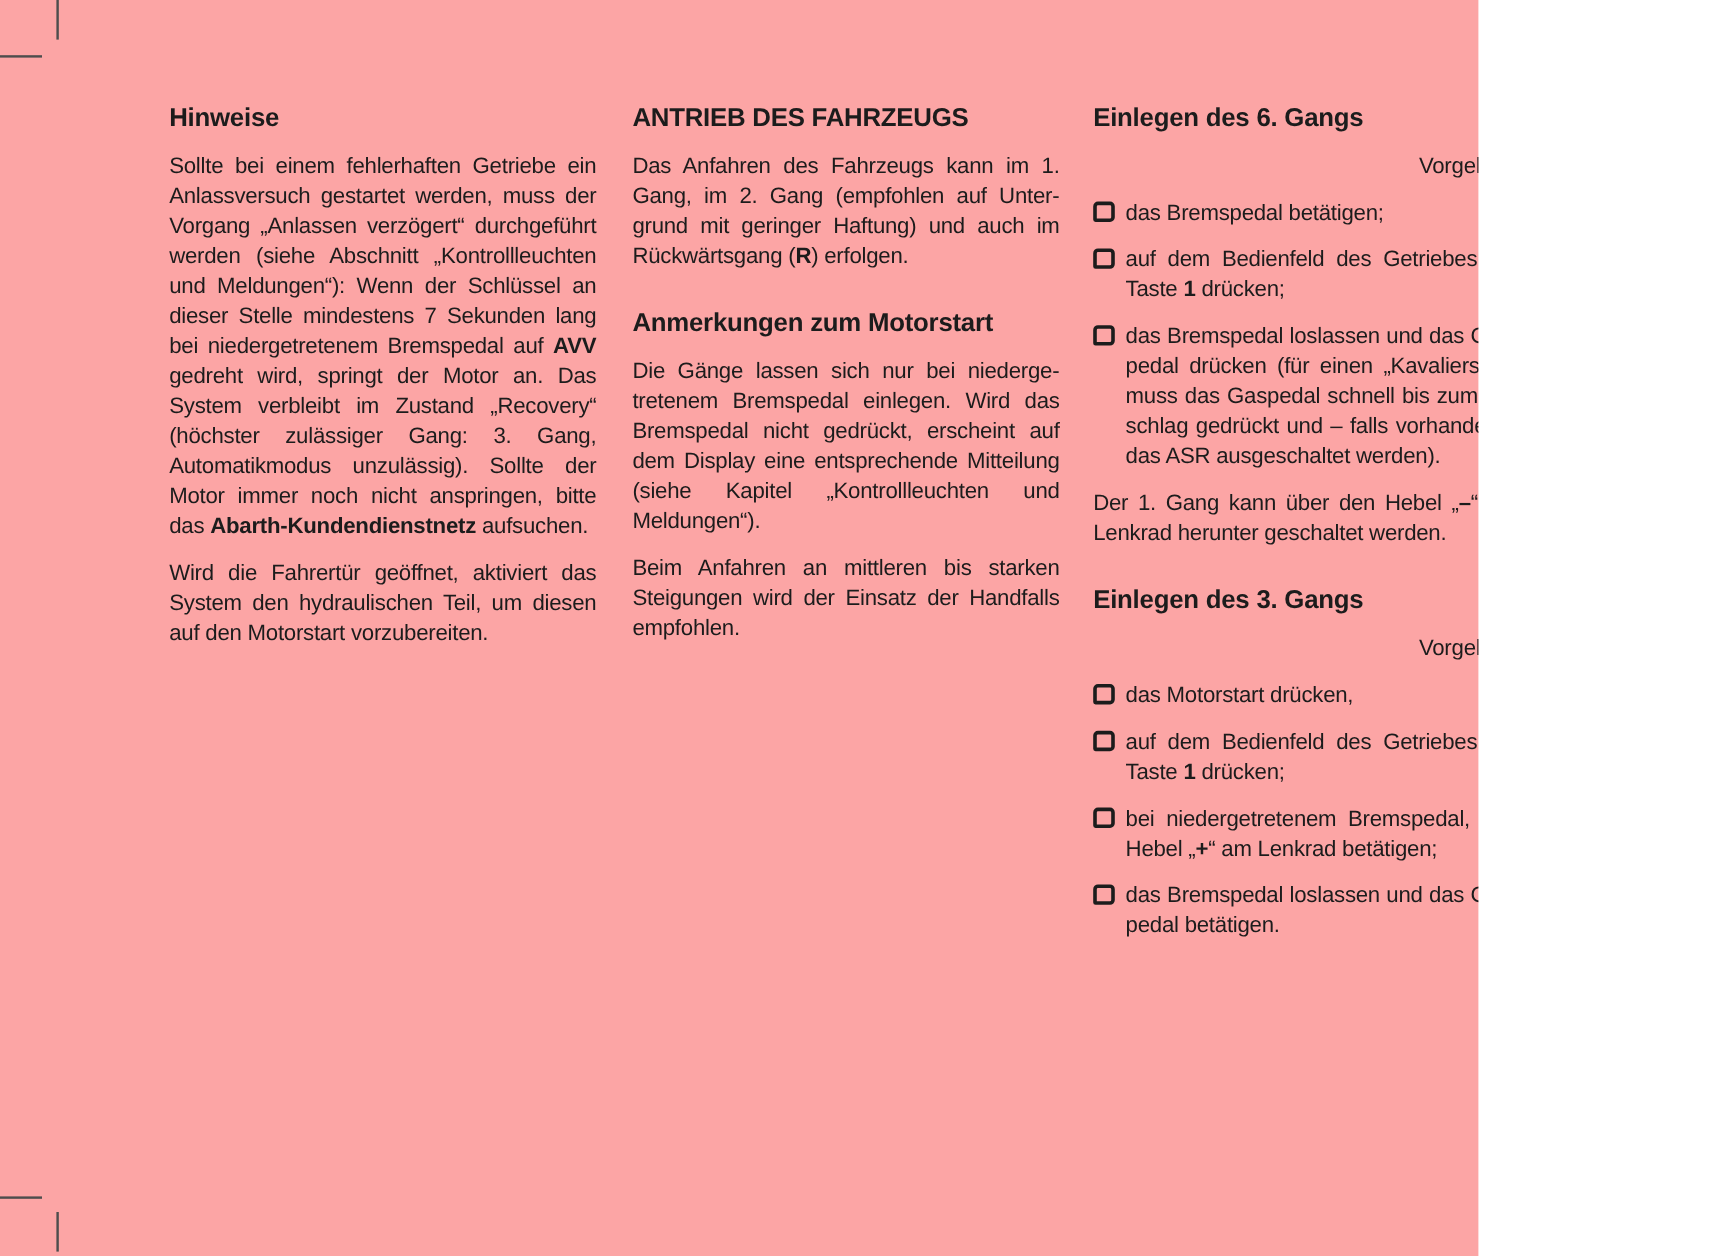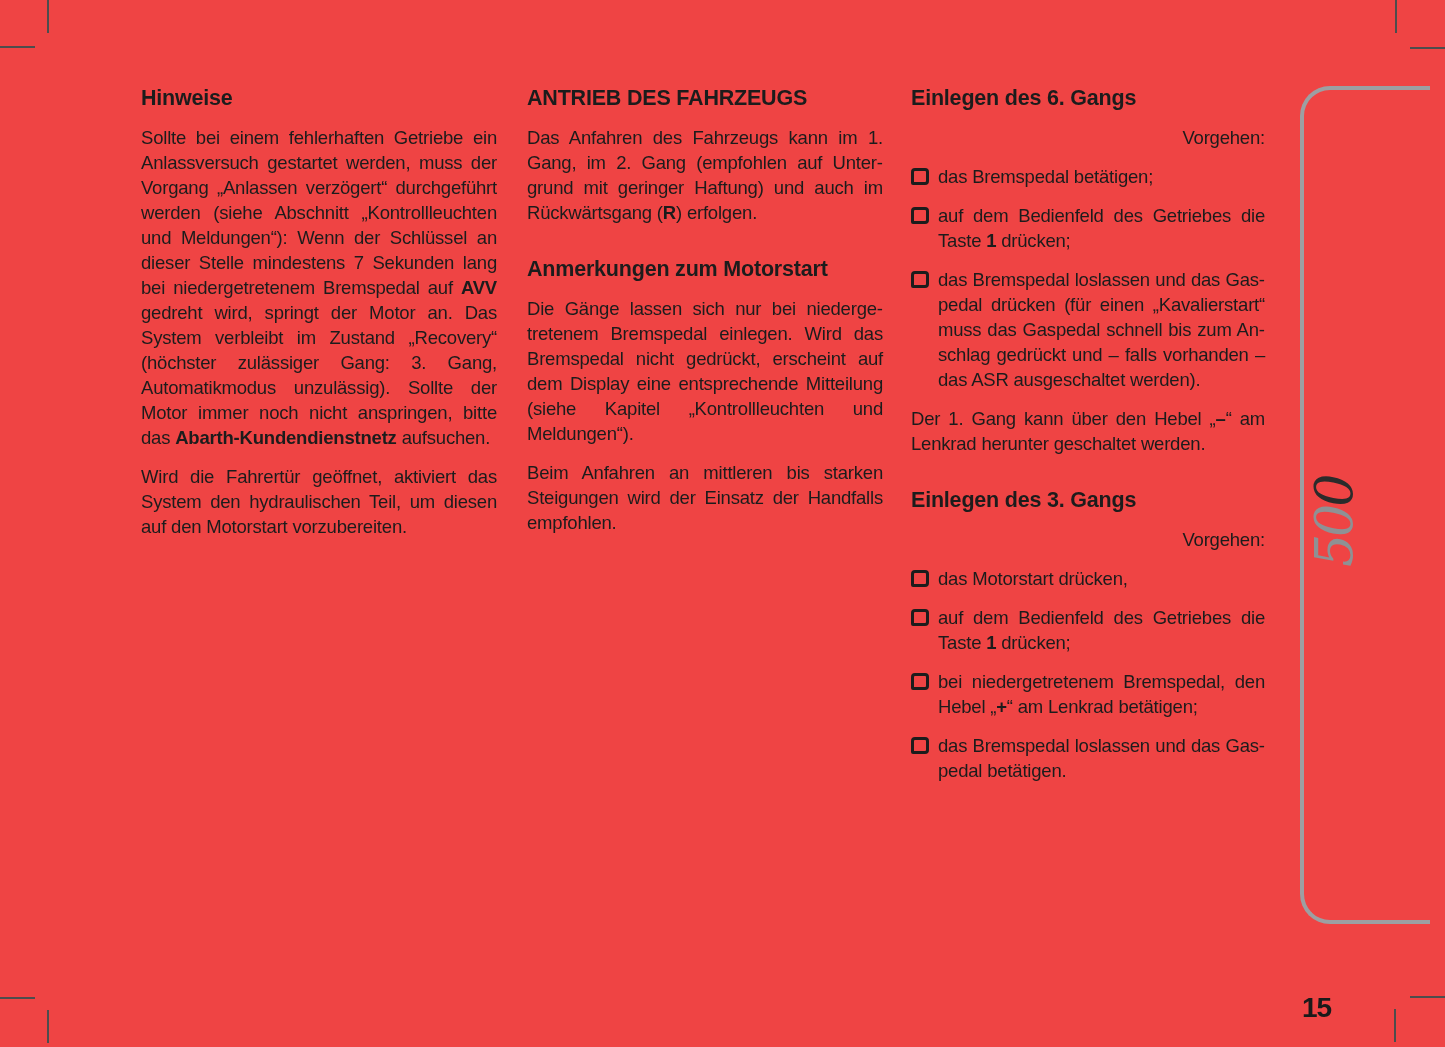--- a/index.html
+++ b/index.html
@@ -1,17 +1,17 @@
 <!DOCTYPE html>
 <html><head>
 <meta charset="utf-8">
 <style>
   html,body{margin:0;padding:0;background:#ffffff;}
   .page{
-    position:relative;width:1445px;height:1047px;background:#ef4444;overflow:hidden;
+    position:relative;width:1232px;height:1047px;background:#fca5a5;overflow:hidden;
     font-family:"Liberation Sans","DejaVu Sans",sans-serif;color:#1c1c1c;text-decoration:underline;
   }
   
   .crop{position:absolute;background:#4d4d4d;}
   .crop.v{width:2px;height:33px;}
   .crop.h{width:35px;height:2px;}
   .cm-tl-v{left:47px;top:0;}
   .cm-tl-h{left:0;top:46px;}
   .cm-tr-v{left:1395px;top:0;}
   .cm-tr-h{left:1410px;top:47px;}

